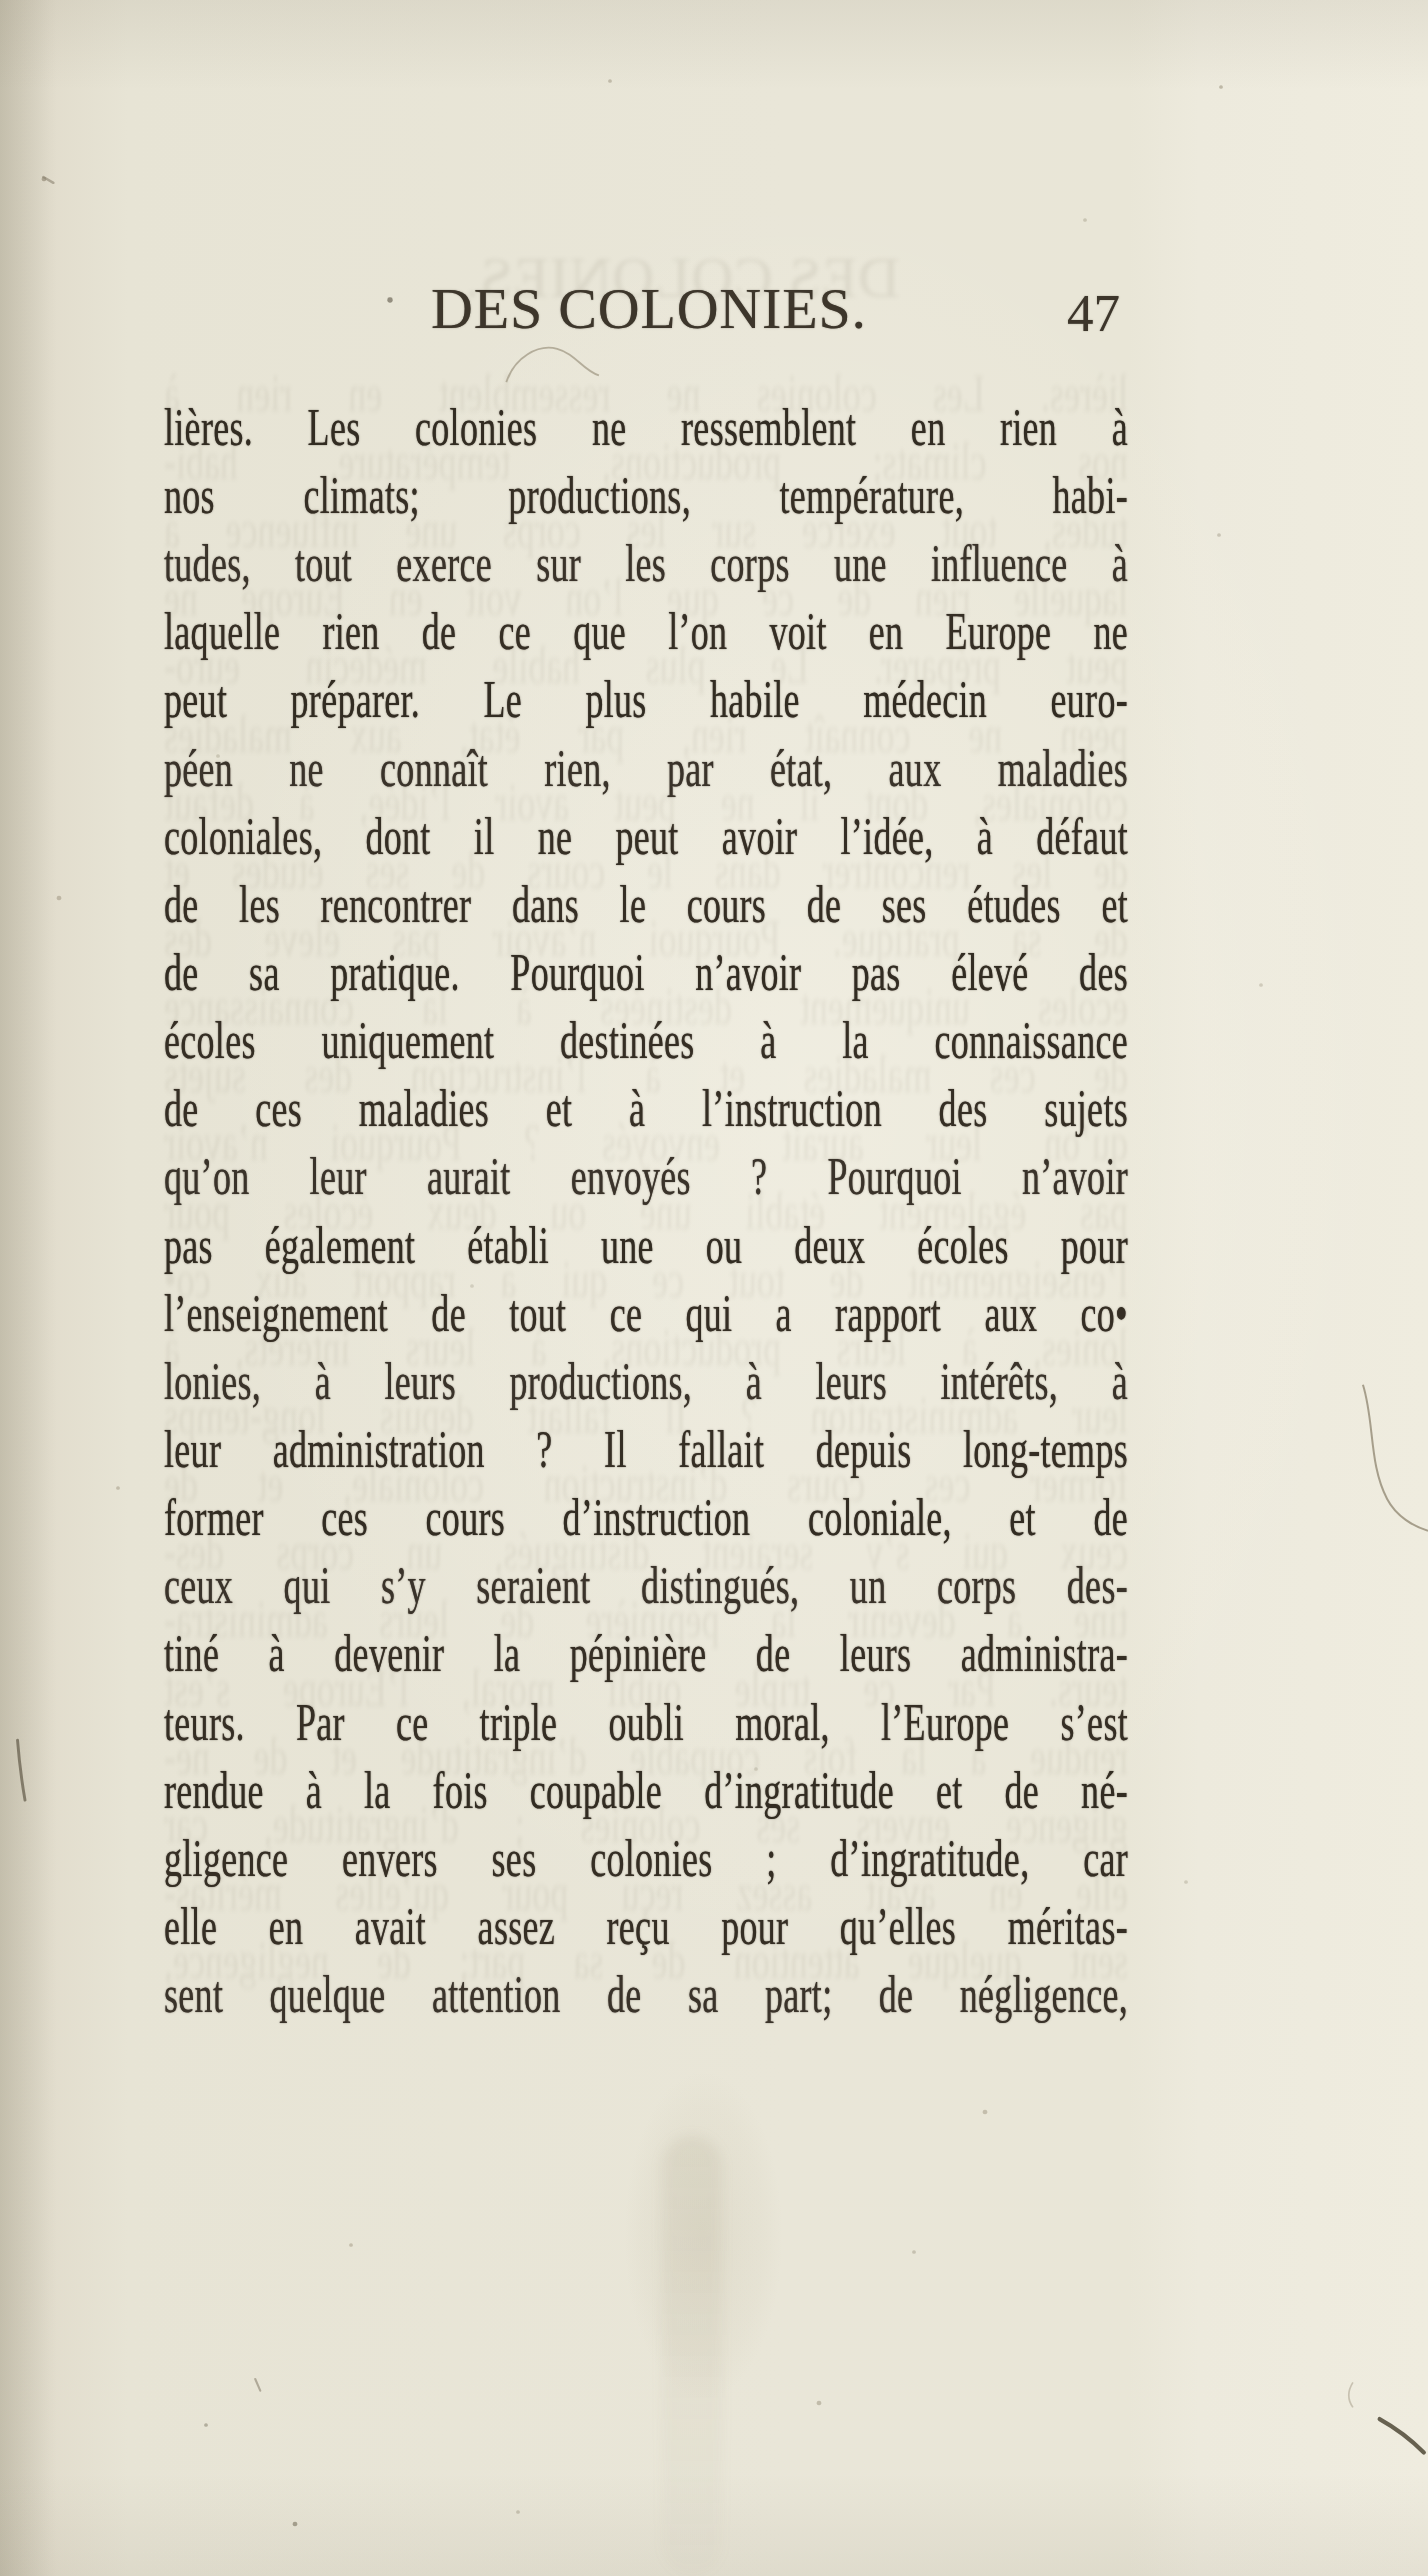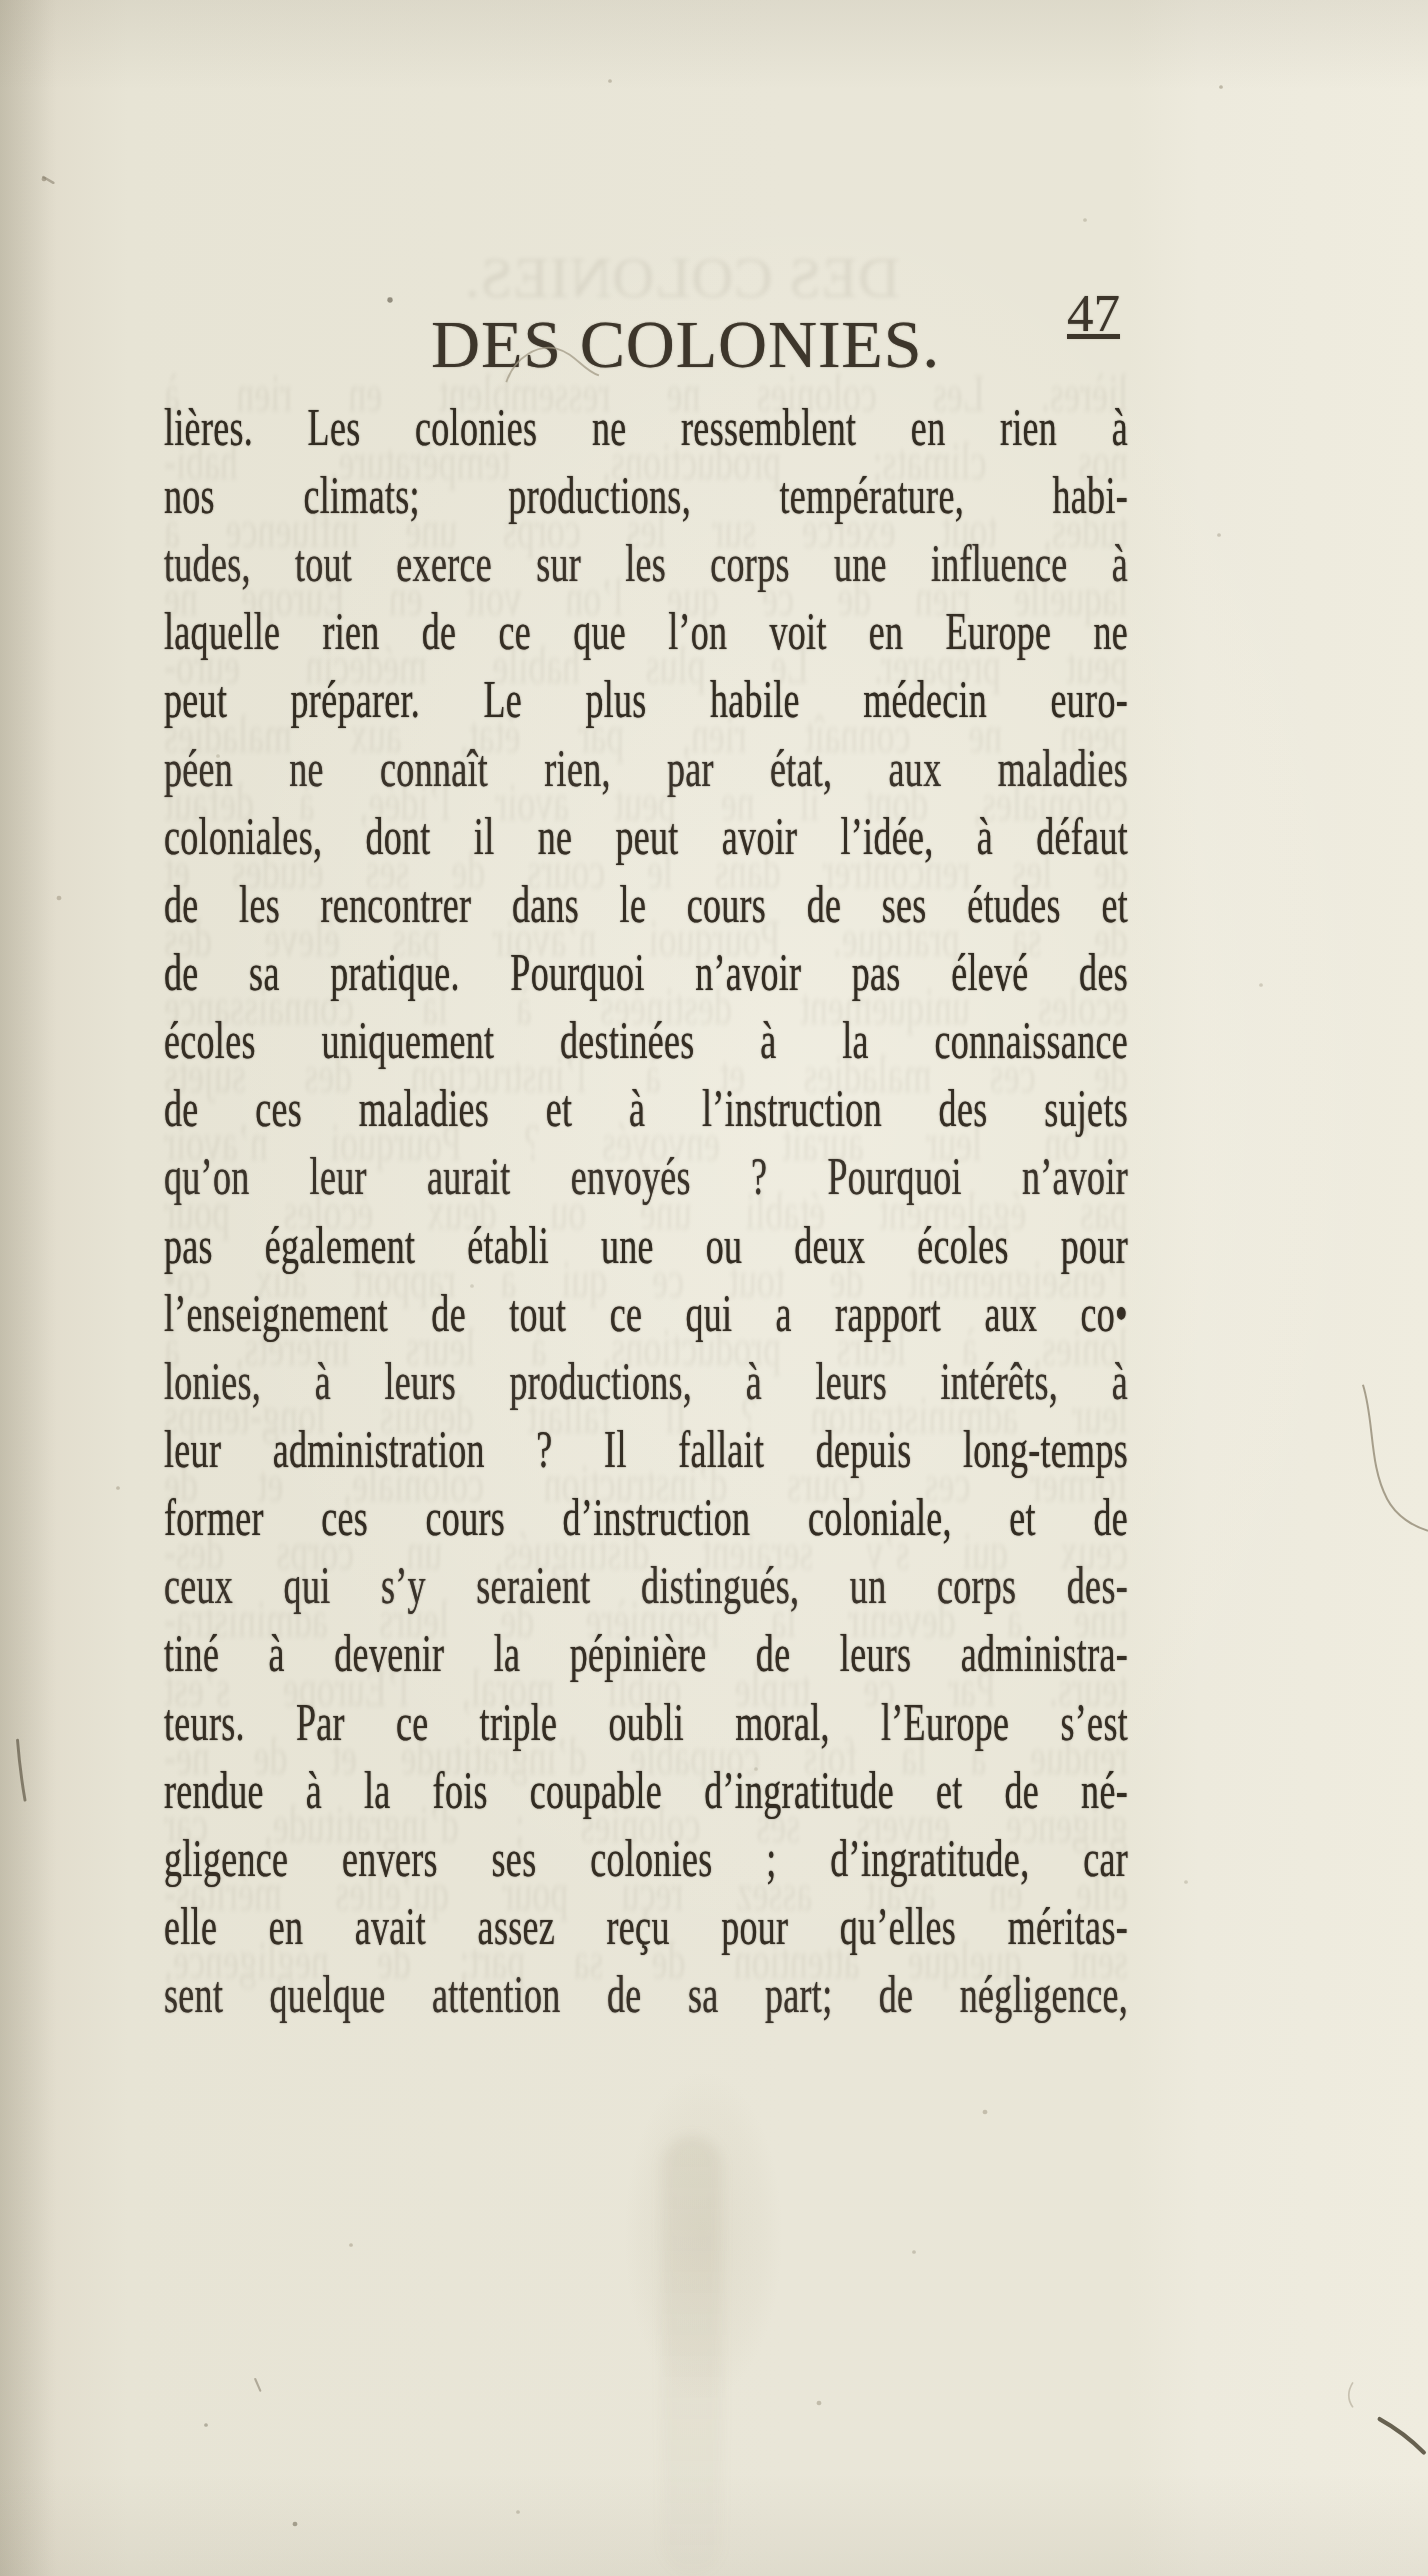--- a/index.html
+++ b/index.html
@@ -16,31 +16,29 @@
   
   .page::before{
     content:"";position:absolute;inset:0;pointer-events:none;
     background:
       linear-gradient(180deg, rgba(118,108,86,.10), rgba(118,108,86,0) 3.5%, rgba(118,108,86,0) 96%, rgba(118,108,86,.09)),
       linear-gradient(90deg, rgba(100,92,72,.16), rgba(100,92,72,0) 4%);
   }
   
   .header-title{
     position:absolute;left:431px;top:275px;
-    font-size:68px;line-height:67px;letter-spacing:0.8px;
+    font-size:58px;line-height:67px;letter-spacing:0.8px;
     color:#3d362b;
     text-shadow:0 0 0.8px rgba(61,54,43,.65), 0 0 2.5px rgba(61,54,43,.18);
-    margin-top:36px;
   }
   .page-number{
     position:absolute;left:1018px;top:282px;width:102px;
     text-align:right;font-size:53px;line-height:62px;
     color:#3d362b;
     text-shadow:0 0 0.8px rgba(61,54,43,.6), 0 0 2.5px rgba(61,54,43,.15);
-    text-decoration:underline;
   }
   
   .ghost-header{
     position:absolute;left:450px;top:244px;width:450px;
     font-size:58px;line-height:67px;letter-spacing:0.8px;
     color:#6d6552;opacity:.11;filter:blur(2.1px);
     transform:scaleX(-1);pointer-events:none;
   }
   .ghost-body{
     position:absolute;left:164px;top:360px;width:964px;

